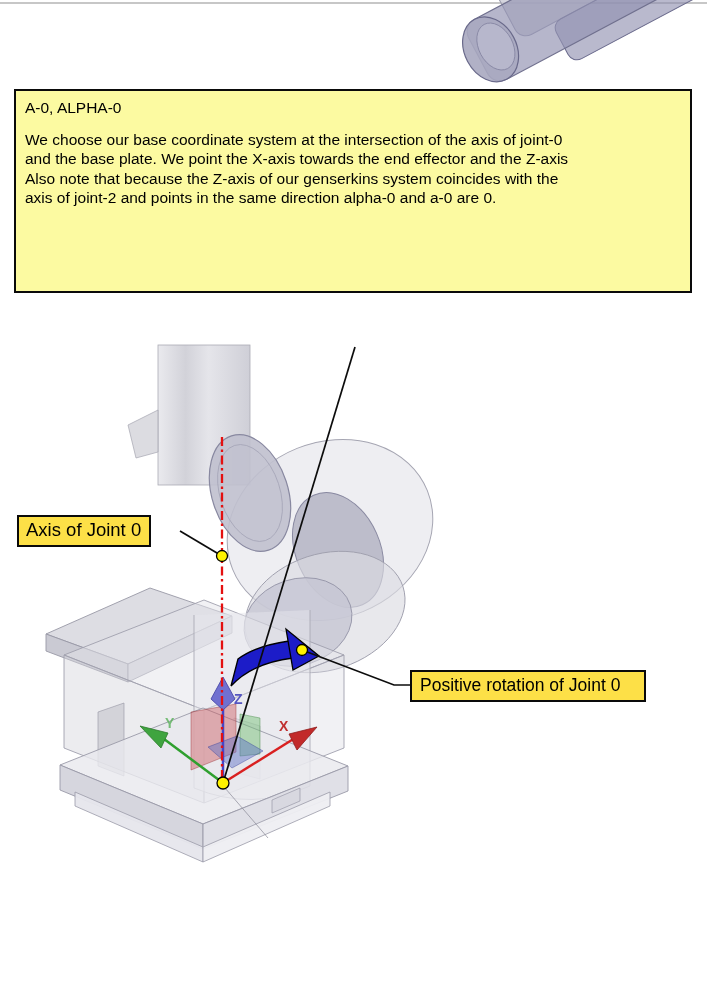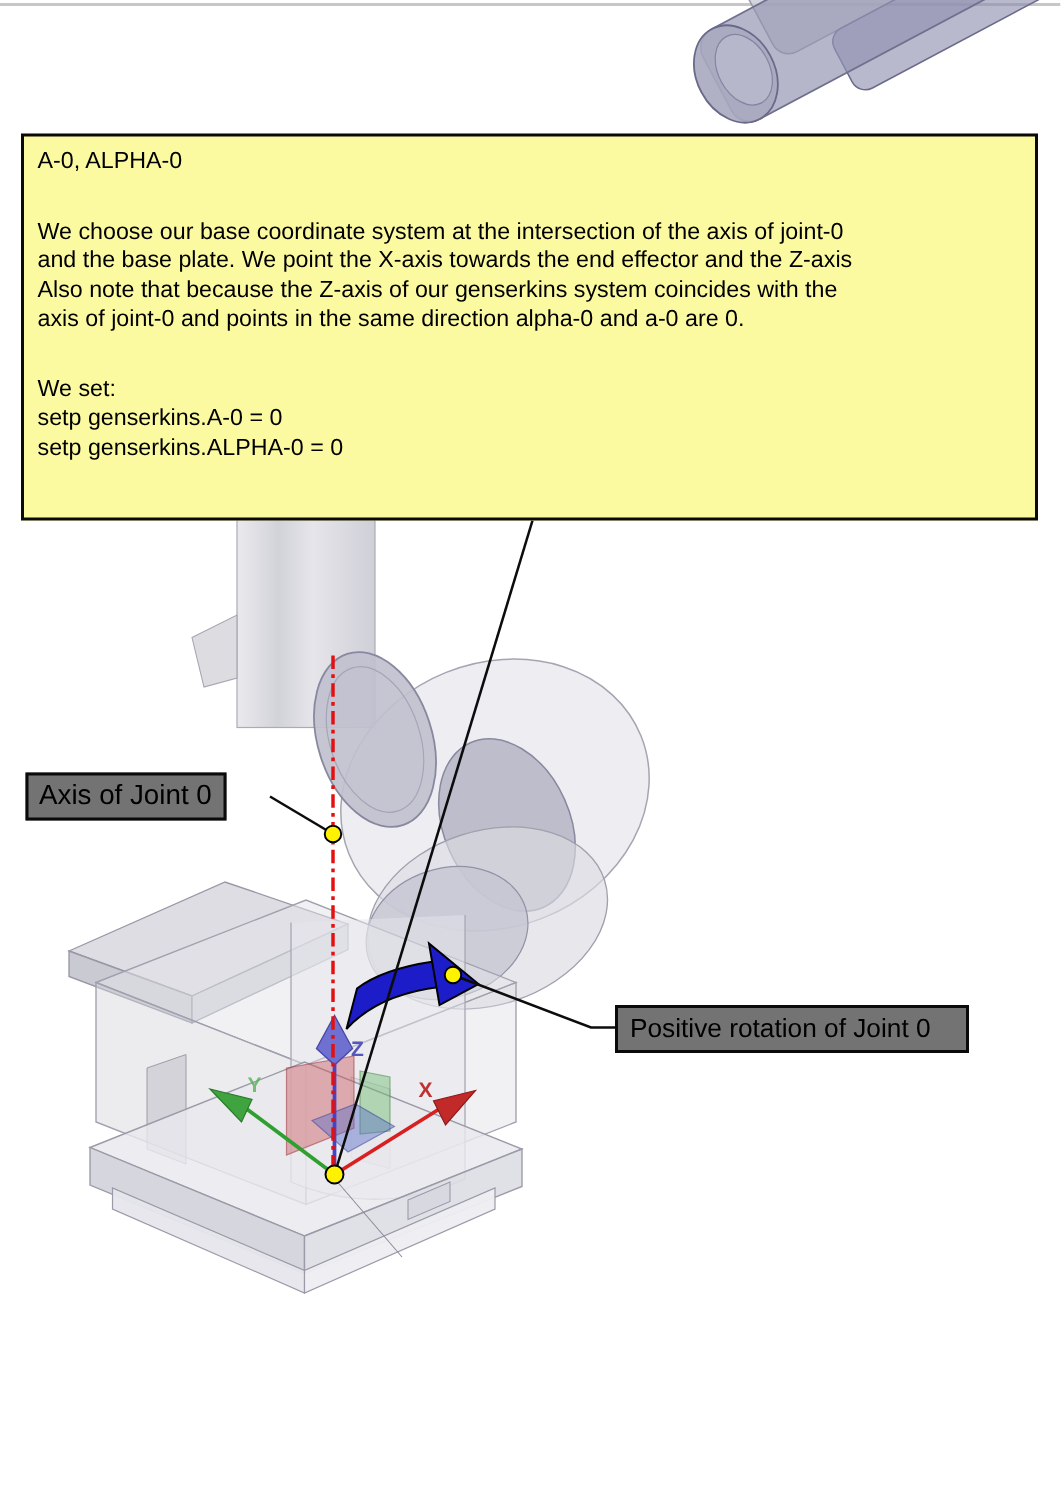--- a/index.html
+++ b/index.html
@@ -2,25 +2,25 @@
 <html><head>
 <meta charset="utf-8">
 <style>
   html,body{margin:0;padding:0;background:#ffffff;}
   body{width:707px;height:1000px;position:relative;overflow:hidden;
        font-family:"Liberation Sans", sans-serif;color:#000;}
   .stage{position:absolute;left:0;top:0;width:707px;height:1000px;}
   svg{position:absolute;left:0;top:0;}
   .top-edge{position:absolute;left:0;top:2px;width:707px;height:2px;background:#c7c7c7;}
 
-  .infobox{position:absolute;left:14px;top:89px;width:678px;height:258px;
+  .infobox{position:absolute;left:14px;top:89px;width:678px;height:204px;
            box-sizing:border-box;background:#fcfaa1;border:2px solid #0a0a0a;
            padding:7px 9px;font-size:15.5px;line-height:19.5px;z-index:3;}
-  .infobox .para{margin-top:27px;}
-  .callout{position:absolute;box-sizing:border-box;background:#737373;
+  .infobox .para{margin-top:12px;}
+  .callout{position:absolute;box-sizing:border-box;background:#fde047;
            border:2px solid #0a0a0a;z-index:4;white-space:nowrap;}
   .callout.axis{left:17px;top:515px;padding:2px 8px 4px 7px;font-size:18.5px;}
   .callout.rot{left:410px;top:670px;padding:3px 24px 4px 8px;font-size:17.5px;}
 </style>
 </head>
 <body>
 
 <div class="stage">
 
   <div class="top-edge"></div>
@@ -117,25 +117,20 @@
       <circle cx="223" cy="783" r="6" fill="#fff200" stroke="#000" stroke-width="1.3"></circle>
     </g>
   </svg>
 
   <div class="infobox">
     <div>A-0, ALPHA-0</div>
     <div class="para">
       <div>We choose our base coordinate system at the intersection of the axis of joint-0</div>
       <div>and the base plate. We point the X-axis towards the end effector and the Z-axis</div>
       <div>Also note that because the Z-axis of our genserkins system coincides with the</div>
-      <div>axis of joint-0 and points in the same direction alpha-0 and a-0 are 0.</div>
-    </div>
-    <div class="para">
-      <div>We set:</div>
-      <div>setp genserkins.A-0 = 0</div>
-      <div>setp genserkins.ALPHA-0 = 0</div>
+      <div>axis of joint-2 and points in the same direction alpha-0 and a-0 are 0.</div>
     </div>
   </div>
 
   <div class="callout axis">Axis of Joint 0</div>
   <div class="callout rot">Positive rotation of Joint 0</div>
 
 </div>
 
 </body></html>

